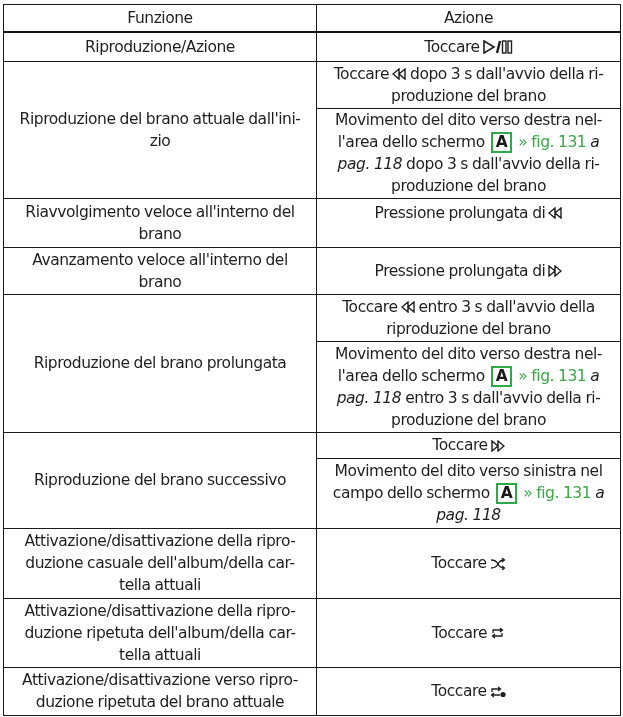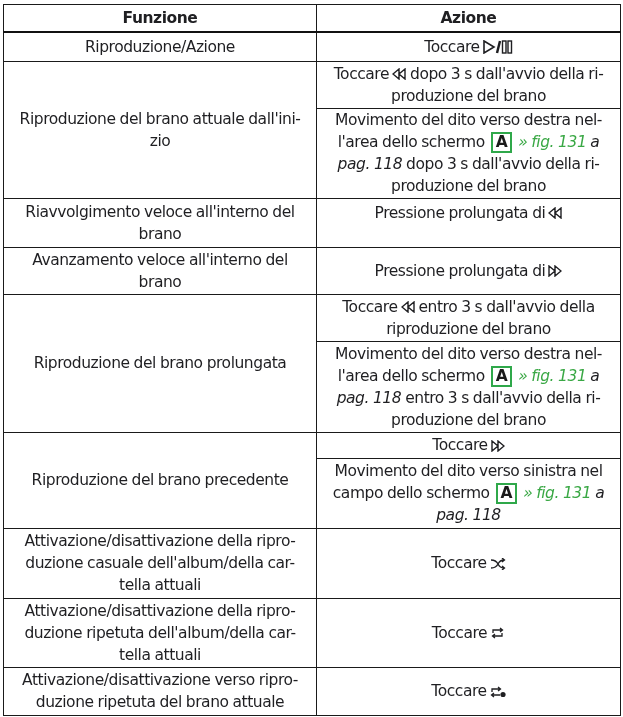--- a/index.html
+++ b/index.html
@@ -7,28 +7,28 @@
          font-family: "DejaVu Sans", sans-serif; color: #1f1f22; }
   table.manual {
     position: absolute; left: 3px; top: 4px;
     width: 617px; border-collapse: collapse; table-layout: fixed;
     font-size: 15.5px; line-height: 22px;
   }
   table.manual td, table.manual th {
     border: 1px solid #1a1a1a; text-align: center; vertical-align: middle;
     padding: 0 6px; letter-spacing: -0.45px; word-spacing: -0.5px;
   }
-  table.manual th { font-weight: bold; height: 26px; border-bottom: 2px solid #111; }
+  table.manual th { font-weight: normal; height: 26px; border-bottom: 2px solid #111; }
   col.c1 { width: 313px; }
   col.c2 { width: 304px; }
   .ref-box {
     display: inline-block; border: 2px solid #2fa84a; font-weight: bold;
     padding: 0 3px; line-height: 17px; margin: 0 2px; color: #1a1a1a;
   }
-  .ref-link { color: #3aa845; font-style: italic; }
+  .ref-link { color: #3aa845; }
   .it { font-style: italic; }
   .icon { display: inline-block; vertical-align: middle; margin-left: 3px; }
   .icon svg { display: block; }
 </style>
 </head>
 <body>
 
 <table class="manual">
   <colgroup>
       <col class="c1">
@@ -104,21 +104,21 @@
         <span>Movimento del dito verso destra nel-l'area dello schermo</span>
         <span class="ref-box">A</span>
         <span class="ref-link">» fig. 131</span>
         <span class="it">a</span>
         <span class="it">pag. 118</span>
         <span>entro 3 s dall'avvio della ri-produzione del brano</span>
       </td>
     </tr>
 
     <tr style="height:26px">
-      <td rowspan="2"><span>Riproduzione del brano precedente</span></td>
+      <td rowspan="2"><span>Riproduzione del brano successivo</span></td>
       <td>
         <span>Toccare</span><span class="icon"><svg width="14" height="12" viewBox="0 0 14 12">
               <path d="M1 1 L7 6 L1 11 Z M7 1 L13 6 L7 11 Z" fill="none" stroke="#1f1f22" stroke-width="1.4"></path>
             </svg></span>
       </td>
     </tr>
     <tr style="height:70px">
       <td>
         <span>Movimento del dito verso sinistra nel campo dello schermo</span>
         <span class="ref-box">A</span>

